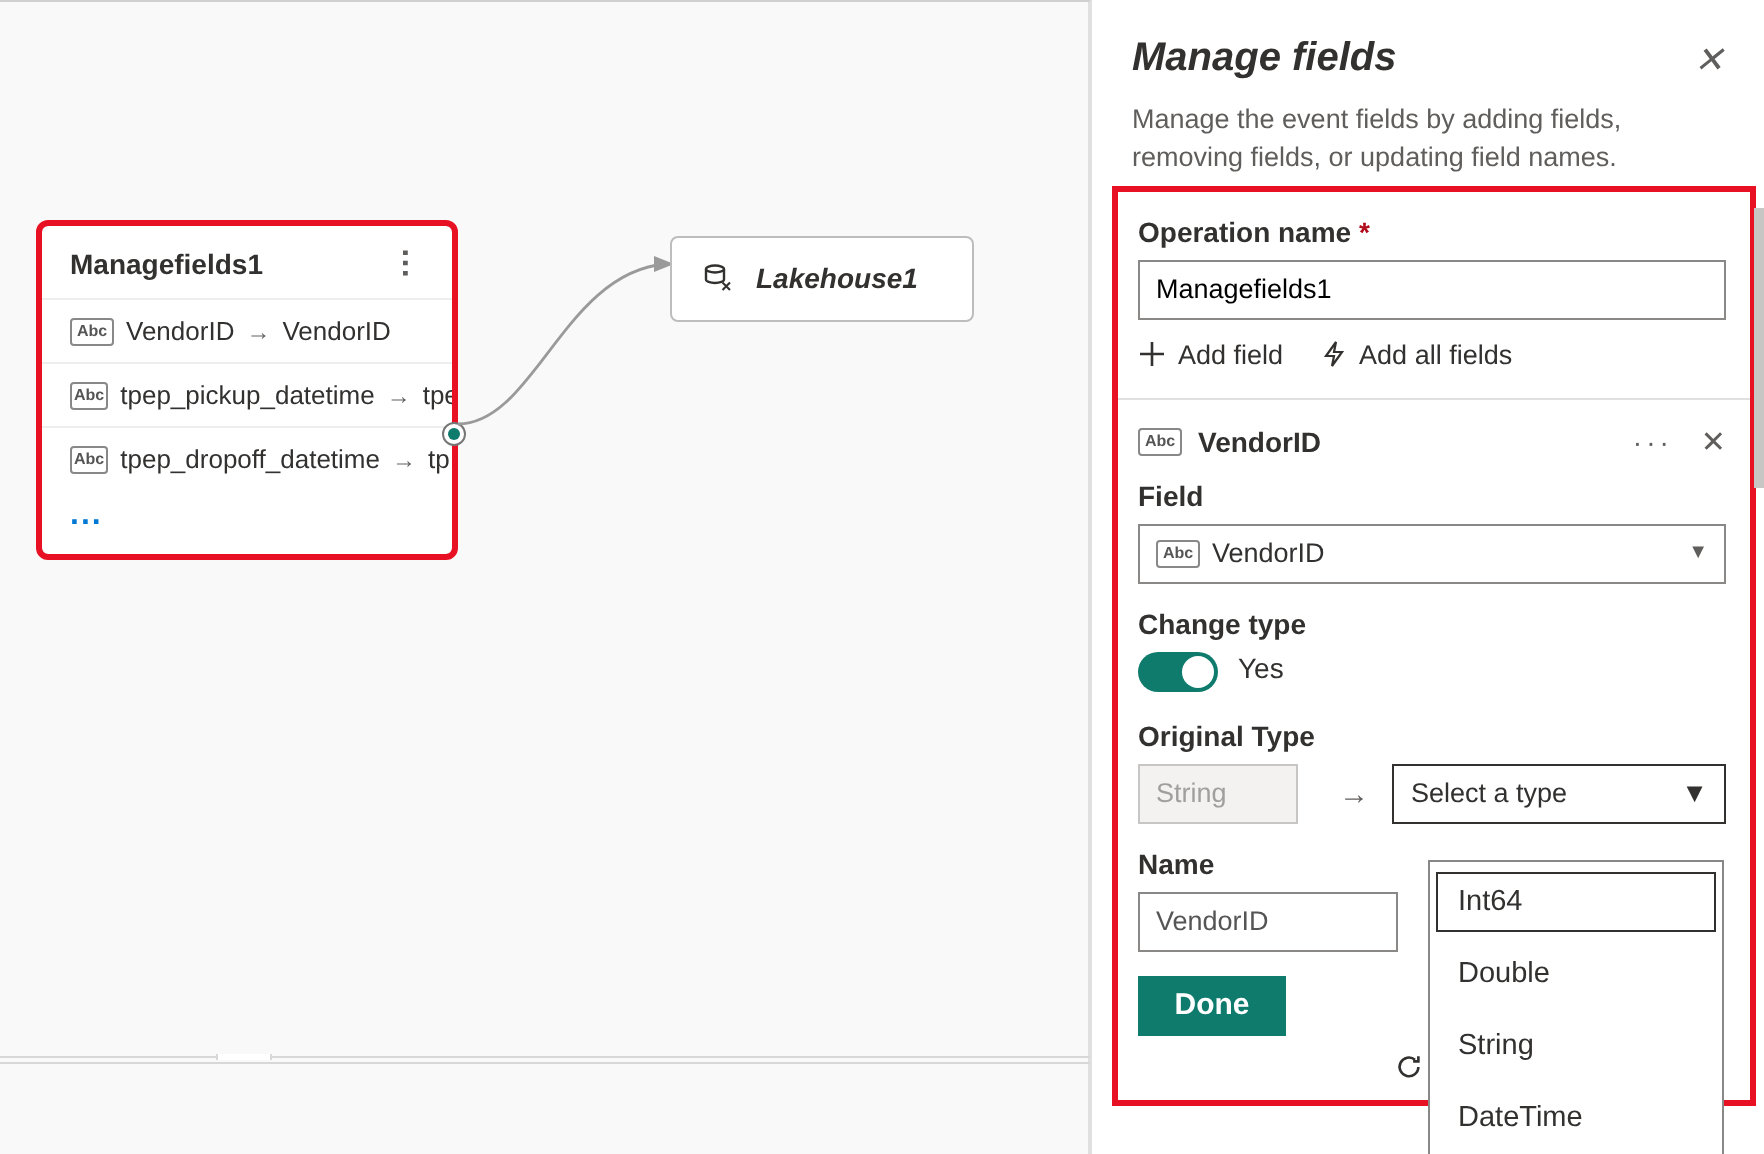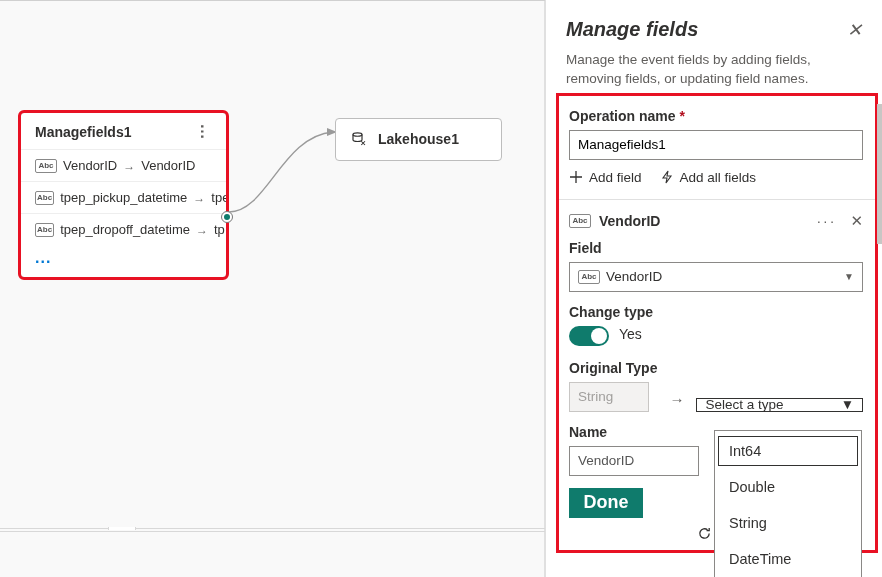--- a/index.html
+++ b/index.html
@@ -16,21 +16,21 @@
   .node-header { display:flex; align-items:center; justify-content:space-between; font-weight:600; padding: 11px 12px 9px 14px; }
   .node-title { font-size: 14px; font-weight:600; }
   .node-menu { color:#605e5c; font-size:16px; line-height:6px; letter-spacing:1px; transform: rotate(90deg); cursor:pointer; }
   .node-row { display:flex; align-items:center; gap:6px; padding: 8px 14px 8px 14px; font-size:13px; white-space:nowrap; overflow:hidden; }
   .node-row.border { border-top:1px solid #eee; }
   .abc-badge { display:inline-flex; align-items:center; justify-content:center; width:22px; height:14px; border:1px solid #888; border-radius:2px; font-size:8px; font-weight:600; color:#555; padding:0 1px; }
   .arrow-thin { color:#666; font-size:12px; }
   .node-ellipsis { padding: 4px 14px 10px 14px; color:#0078d4; font-weight:bold; font-size:16px; letter-spacing:1px;}
 
   .node-mf { left: 20px; top: 112px; width: 207px; }
-  .node-lh { left: 335px; top: 118px; width: 167px; padding-bottom:3px;}
+  .node-lh { left: 335px; top: 118px; width: 152px; padding-bottom:3px;font-style:italic;}
   .lh-icon { width:18px; height:18px; display:inline-block; margin-right:4px;}
   .lh-icon svg { width:18px; height:18px; }
 
   .port-out { position:absolute; right:-7px; top:98px; width:12px; height:12px; border:1px solid #777; background:#fff; border-radius:50%;}
   .port-out::after { content:""; position:absolute; left:2px; top:2px; width:6px; height:6px; background:#0f7b6c; border-radius:50%;}
 
   .edge { position:absolute; left:227px; top:118px; width:120px; height:110px; pointer-events:none;}
 
   
   .panel { position:absolute; right:0; top:0; width:337px; height:577px; background:#fff; border-left:1px solid #e0e0e0; padding: 18px 0 0 0; }
@@ -58,25 +58,25 @@
   .select-like .caret { font-size:10px; color:#605e5c;}
   .select-like.inside-badge span.lead { display:flex; align-items:center; gap:6px;}
 
   .toggle-row { display:flex; gap:10px; margin: 6px 0 12px 0;}
   .toggle { width:40px; height:20px; border-radius:10px; background:#0f7b6c; position:relative; cursor:pointer;}
   .toggle::after { content:""; position:absolute; right:2px; top:2px; width:16px; height:16px; background:#fff; border-radius:50%;}
 
   .type-row { display:flex; align-items:flex-end; gap:10px;}
   .orig-box { width:80px; height:30px; border:1px solid #c8c6c4; background:#f3f2f1; color:#a19f9d; display:flex; align-items:center; padding:0 8px; font-size:13.5px;}
   .conv-wrap { flex:1;}
-  .conv-select { width:100%; height:14px; border:1.5px solid #323130; display:flex; align-items:center; justify-content:space-between; padding:0 8px; font-size:13.5px; background:#fff; cursor:pointer;}
+  .conv-select { width:100%; height:30px; border:1.5px solid #323130; display:flex; align-items:center; justify-content:space-between; padding:0 8px; font-size:13.5px; background:#fff; cursor:pointer;}
   .type-arrow { padding: 0 2px 6px 2px; color:#605e5c; font-size:15px;}
 
   .name-input { width:130px; height:30px; border:1px solid #8a8886; padding:0 8px; font-size:13.5px; color:#555; overflow:hidden;}
-  .done-btn { margin-top:12px; width:74px; height:30px; background:#0f7b6c; color:#fff; border:none; font-size:18px; font-weight:600; cursor:pointer;}
+  .done-btn { margin-top:12px; width:74px; height:30px; background:#0f7b6c; color:#fff; border:none; font-size:15px; font-weight:600; cursor:pointer;}
 
   .footer-row { position:absolute; bottom:6px; left:0; right:0; display:flex; align-items:center; justify-content:center; gap:8px; font-size:13.5px; color:#323130;}
   .refresh-ic { width:15px; height:15px; }
   .footer-caret { position:absolute; right:22px; bottom:28px; width:20px; height:20px; border:1px solid #c8c6c4; display:flex; align-items:center; justify-content:center; font-size:11px; cursor:pointer;}
 
   .scroll-knob { position:absolute; right:0px; top:104px; width:5px; height:140px; background:#c8c6c4;}
 
   
   .dropdown { position:absolute; right:20px; top:430px; width:148px; background:#fff; border:1px solid #8a8886; padding:2px 0; box-shadow:none; z-index:50;}
   .dropdown-item { padding: 10px 14px; font-size:14.5px; cursor:pointer;}

